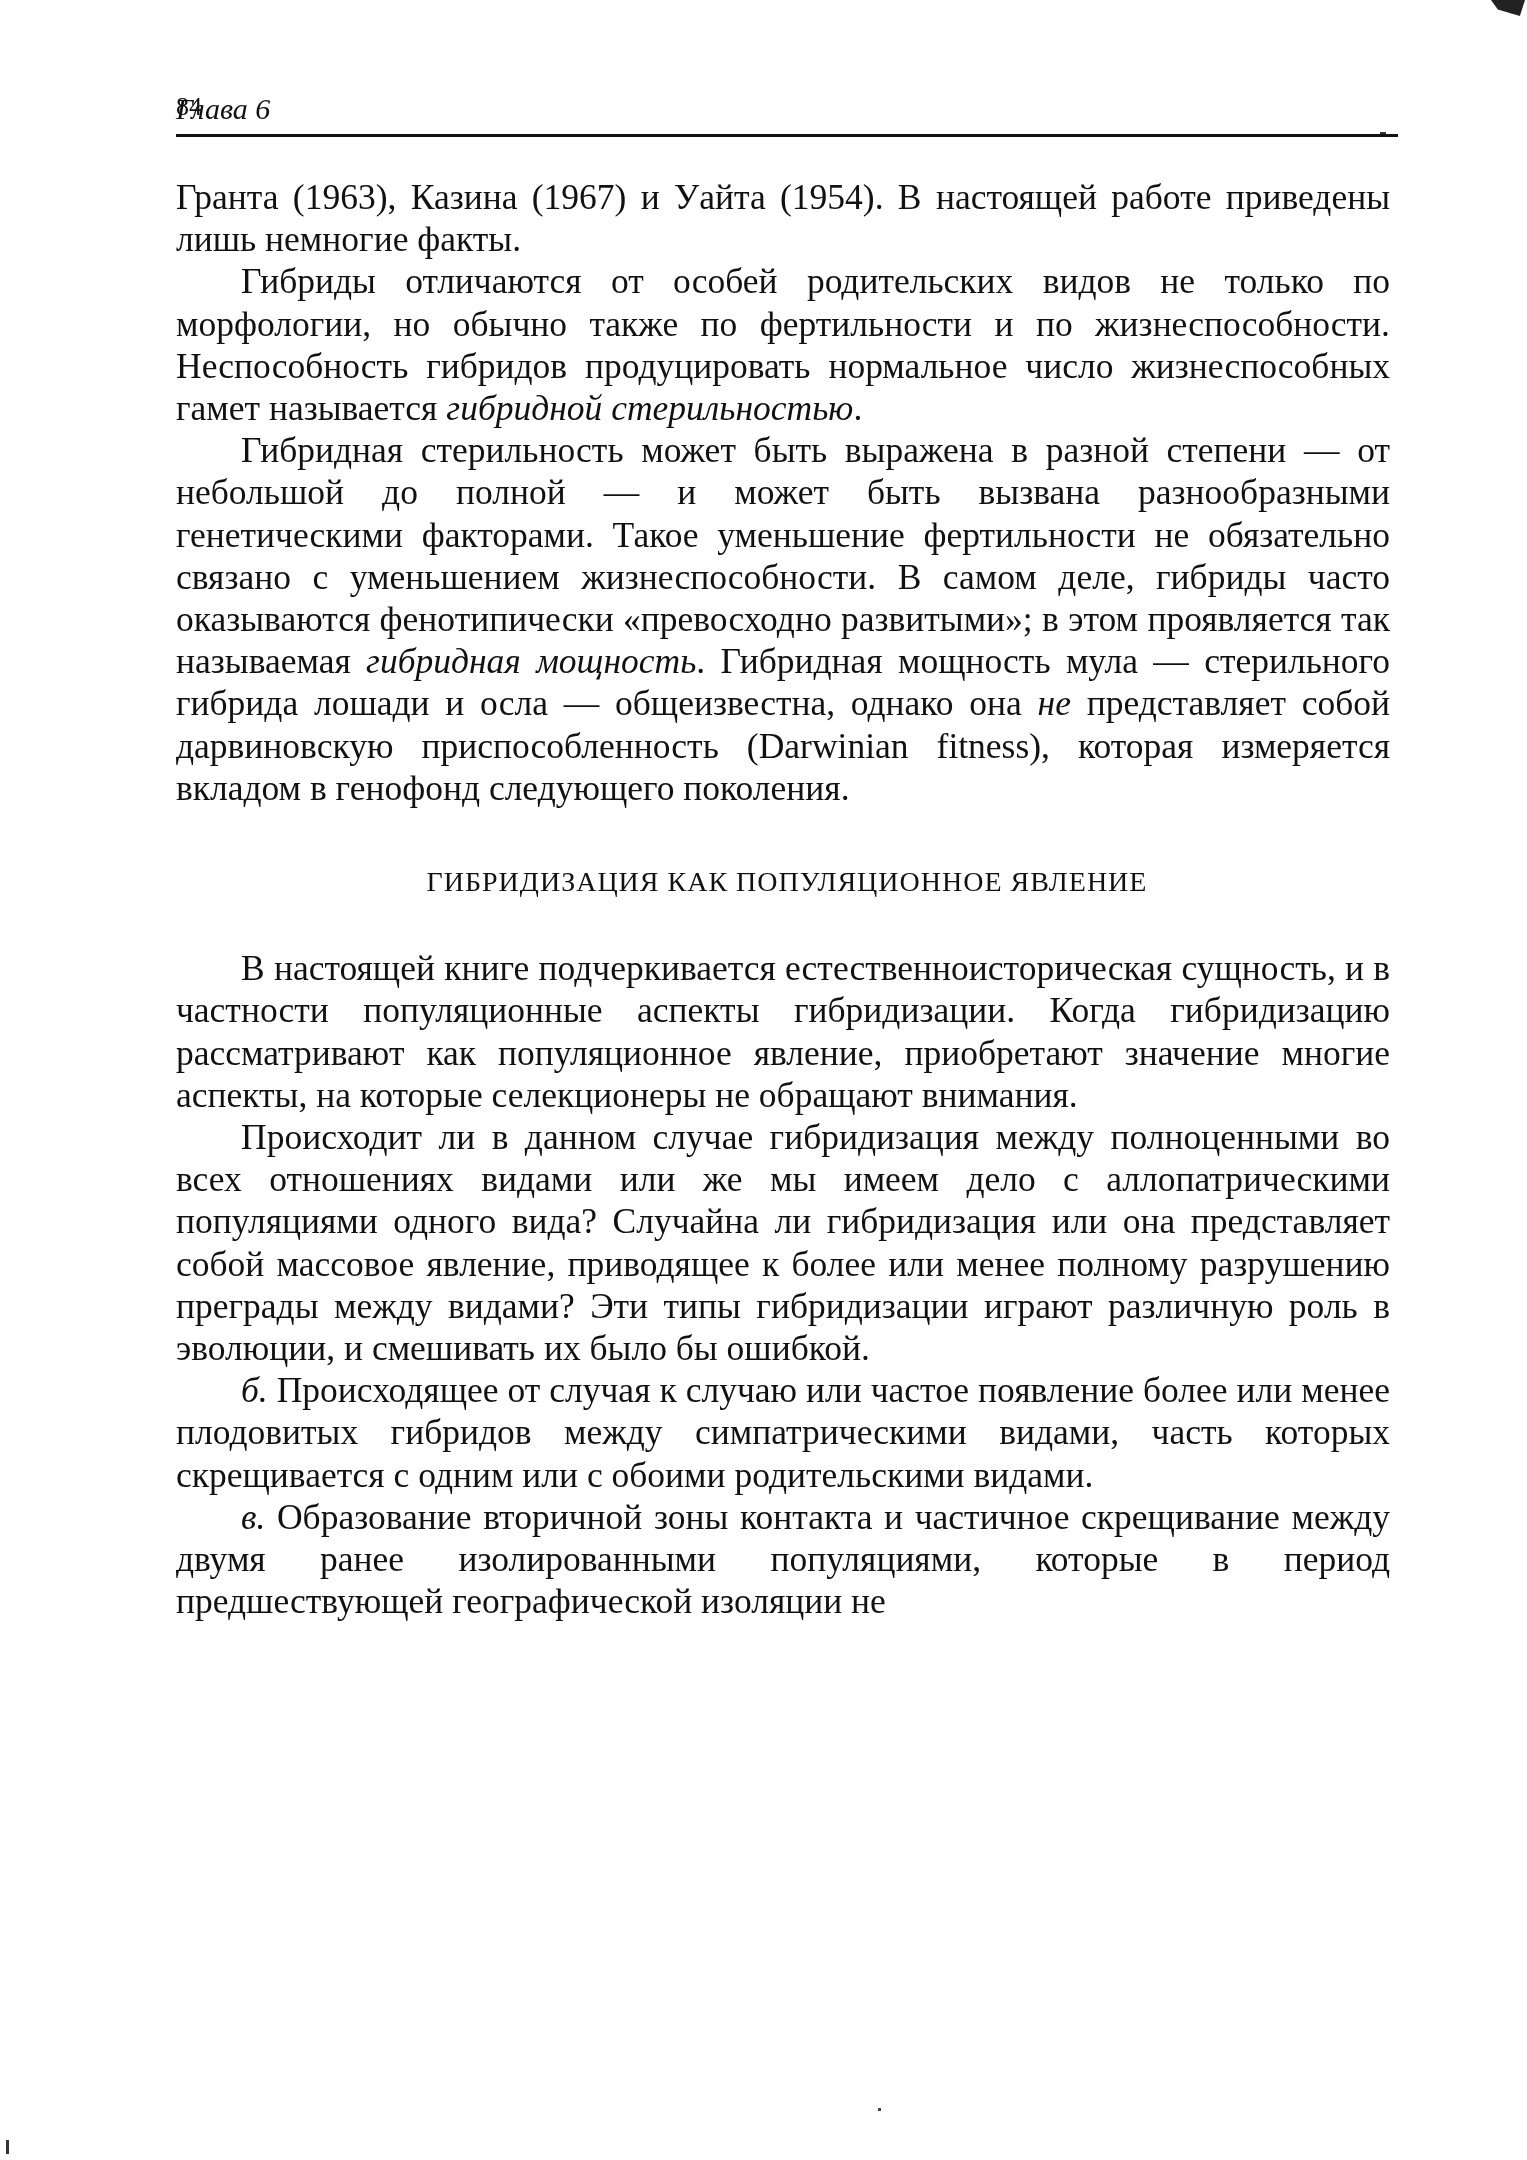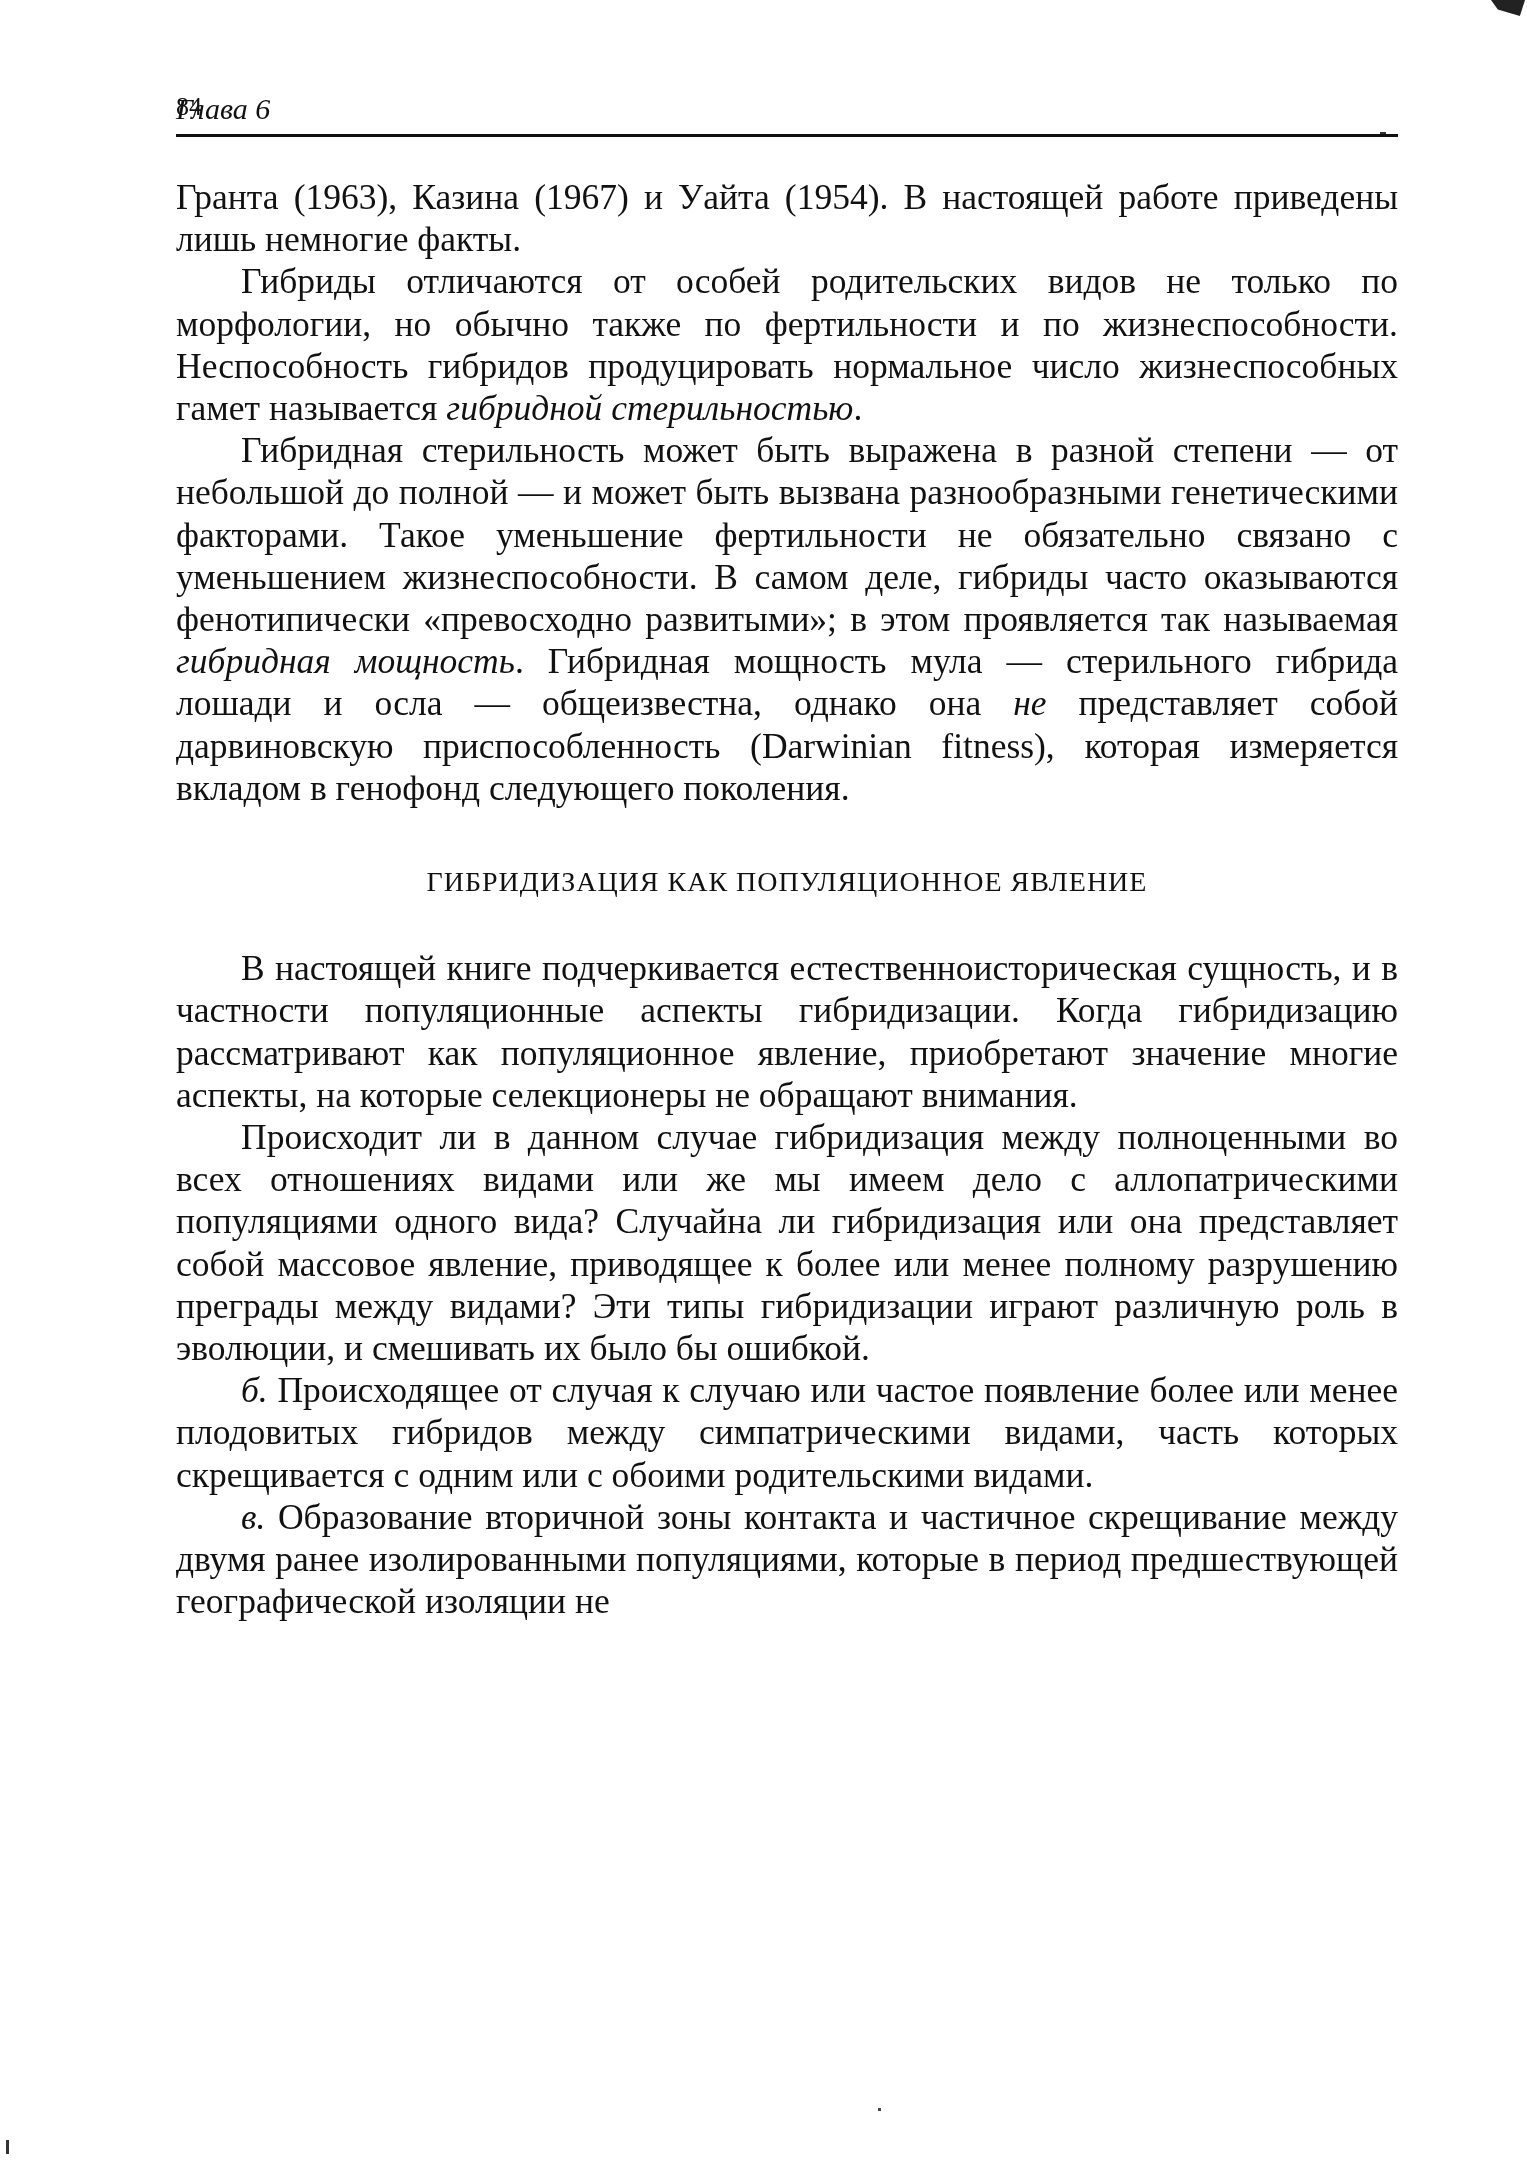--- a/index.html
+++ b/index.html
@@ -6,21 +6,21 @@
   body { width: 1527px; height: 2160px; position: relative; overflow: hidden;
          font-family: "Liberation Serif", "DejaVu Serif", serif; color: #111; }
   .page { position: absolute; left: 176px; top: 0; width: 1222px; }
   .header { position: absolute; top: 92px; left: 0; width: 1222px; height: 48px; }
   .page-num { position: absolute; left: 0; top: 0; font-size: 26px; }
   .running-title { position: absolute; left: 0; width: 1222px; top: 0; 
                    font-size: 30px; font-style: italic; }
   .rule { position: absolute; left: 0; top: 42px; width: 1222px; height: 3px; background: #111; }
   .body { position: absolute; top: 176px; left: 0; width: 1222px; font-size: 35.5px;
           line-height: 42.2px; text-align: justify; }
-  .body p { margin: 0 0 0 0; text-indent: 65px; }
+  .body p { margin: 0 8px 0 0; text-indent: 65px; }
   .body p.first { text-indent: 0; }
   .heading { text-align: center; text-indent: 0 !important; font-size: 28px;
              letter-spacing: 1px; margin: 52px 0 44px 0 !important; }
   .it { font-style: italic; }
   .mark-tr { position: absolute; right: 2px; top: 0; width: 34px; height: 16px; background: #222;
              clip-path: polygon(0 0, 100% 0, 85% 100%, 20% 60%); }
   .speck { position: absolute; left: 1380px; top: 132px; width: 6px; height: 4px; background: #333; }
   .speck2 { position: absolute; left: 6px; top: 2140px; width: 3px; height: 14px; background: #333; }
   .dot { position: absolute; left: 878px; top: 2108px; width: 3px; height: 3px; background: #444; }
 </style>

